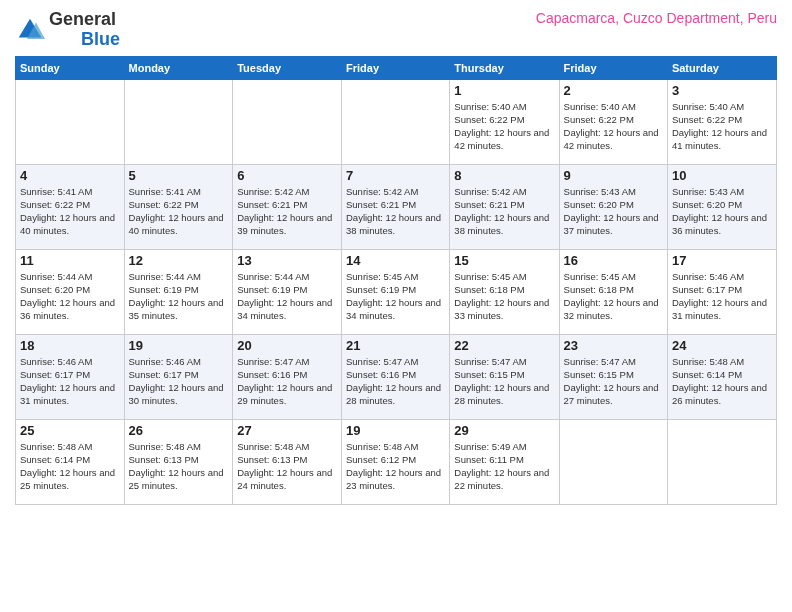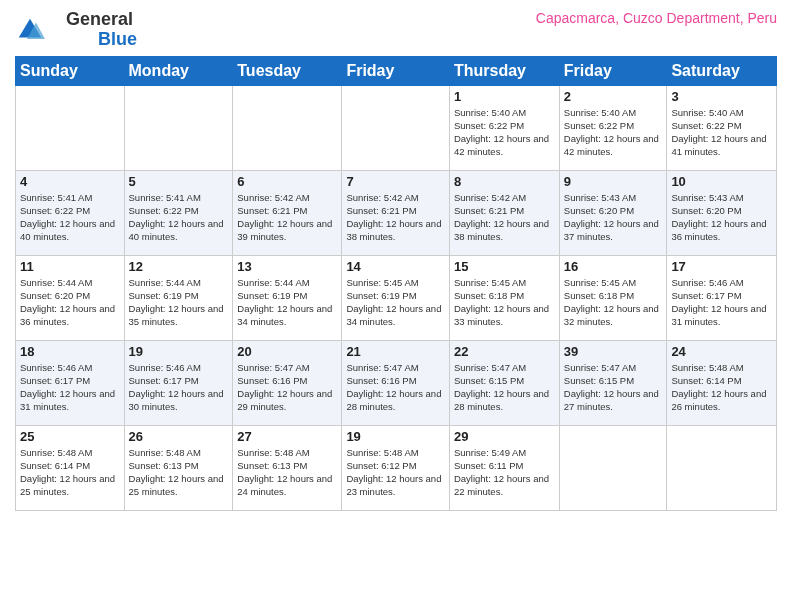--- a/index.html
+++ b/index.html
@@ -17,21 +17,21 @@
     }
     .header-area {
       display: flex;
       justify-content: space-between;
       align-items: flex-start;
       margin-bottom: 6px;
     }
     .logo {
       display: flex;
       align-items: center;
-      gap: 21px;
+      gap: 4px;
     }
     .logo-text {
       font-size: 18px;
       font-weight: bold;
       line-height: 1.1;
     }
     .logo-general { color: #333; }
     .logo-blue { color: #1a6fc4; margin-left: 32px; }
     .logo-icon {
       width: 30px;
@@ -53,21 +53,21 @@
     .calendar {
       width: 100%;
       border-collapse: collapse;
       font-size: 10px;
     }
     .calendar thead th {
       background-color: #1a6fc4;
       color: #fff;
       padding: 5px 4px;
       text-align: left;
-      font-size: 16px;
+      font-size: 11px;
       font-weight: bold;
       border: 1px solid #1a6fc4;
     }
     .calendar tbody td {
       border: 1px solid #ccc;
       vertical-align: top;
       padding: 3px 4px;
       width: 113px;
       height: 85px;
     }
@@ -262,21 +262,21 @@
 Sunset: 6:16 PM
 Daylight: 12 hours and 28 minutes.</div>
           </td>
           <td>
             <div class="cell-day">22</div>
             <div class="cell-info" style="white-space: pre-line;">Sunrise: 5:47 AM
 Sunset: 6:15 PM
 Daylight: 12 hours and 28 minutes.</div>
           </td>
           <td>
-            <div class="cell-day">39</div>
+            <div class="cell-day">23</div>
             <div class="cell-info" style="white-space: pre-line;">Sunrise: 5:47 AM
 Sunset: 6:15 PM
 Daylight: 12 hours and 27 minutes.</div>
           </td>
           <td>
             <div class="cell-day">24</div>
             <div class="cell-info" style="white-space: pre-line;">Sunrise: 5:48 AM
 Sunset: 6:14 PM
 Daylight: 12 hours and 26 minutes.</div>
           </td>

